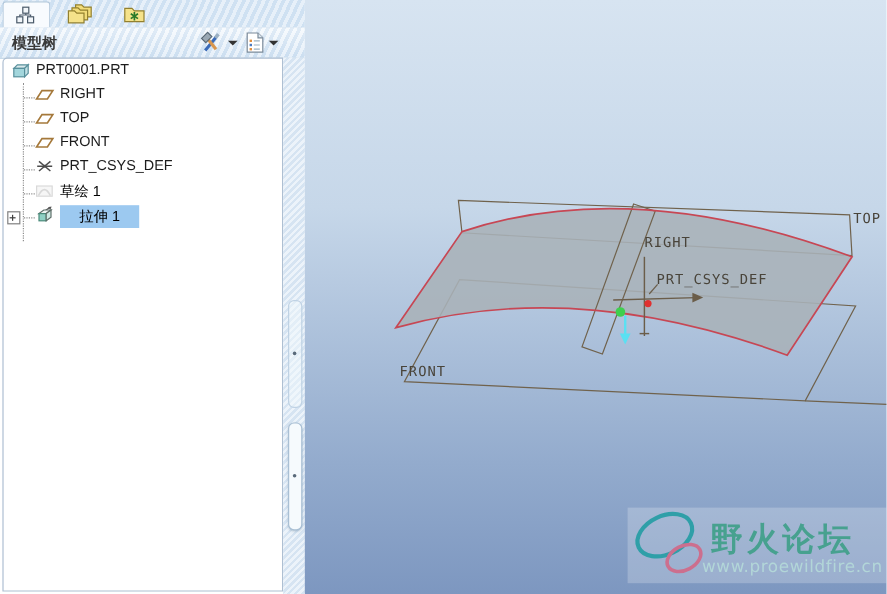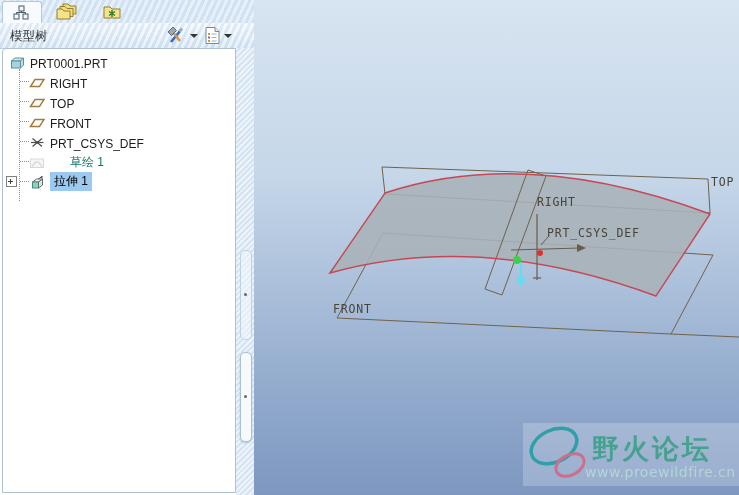--- a/index.html
+++ b/index.html
@@ -16,41 +16,41 @@
   .tab1{left:2px;width:38px;}
   .tab2{left:46px;width:42px;}
   .tab3{left:92px;width:40px;}
 
   
   .navheader{position:absolute;left:0;top:23px;width:254px;height:25px;
     background:linear-gradient(#f0f6fc,#d3e4f4);
     border-bottom:1px solid #bcd1e4;}
   .navheader .stripes{position:absolute;inset:0;
     background:repeating-linear-gradient(115deg,rgba(255,255,255,.45) 0 3px,rgba(180,205,230,.25) 3px 6px);}
-  .navtitle{position:absolute;left:10px;top:5px;font-size:12.5px;font-weight:normal;color:#3a3a3a;}
+  .navtitle{position:absolute;left:10px;top:5px;font-size:12.5px;font-weight:bold;color:#3a3a3a;}
   .navtools{position:absolute;top:3px;height:19px;display:flex;align-items:center;}
   .toolbtn{display:flex;align-items:center;gap:2px;padding:0 2px;}
   .caret{width:0;height:0;border-left:4px solid transparent;border-right:4px solid transparent;
          border-top:4px solid #333;margin-left:1px;}
 
   
   .treepanel{position:absolute;left:2px;top:48px;width:234px;height:445px;
     background:#fff;border:1px solid #aebfd2;border-radius:4px 0 0 0;box-sizing:border-box;}
   .tree{position:relative;padding-top:2px;font-size:12px;color:#1c1c1c;}
   .tree::before{content:"";position:absolute;left:16px;top:20px;height:132px;
     border-left:1px dotted #8f8f8f;}
-  .row{position:relative;height:20px;display:flex;align-items:flex-end;white-space:nowrap;}
+  .row{position:relative;height:20px;display:flex;align-items:flex-start;white-space:nowrap;}
   .row.child{padding-left:26px;}
   .row.child::before{content:"";position:absolute;left:17px;top:10px;width:9px;
     border-top:1px dotted #8f8f8f;}
   .row .ic{width:17px;height:16px;margin-right:4px;flex:0 0 17px;}
   .row.root{padding-left:6px;}
-  .row.suppressed{color:#0f766e;gap:20px;}
+  .row.suppressed{color:#000000;}
   .row.suppressed .ic{opacity:.5;filter:grayscale(1);}
-  .sel{background:#9cc9f0;padding:1px 4px;color:#000;}
+  .sel{background:#9cc9f0;padding:1px 16px;color:#000;}
   .expander{position:absolute;left:3px;top:5px;width:9px;height:9px;
     border:1px solid #808080;background:#fff;}
   .expander::before{content:"";position:absolute;left:1px;top:3.5px;width:5px;height:1px;background:#404040;}
   .expander::after{content:"";position:absolute;left:3px;top:1.5px;width:1px;height:5px;background:#404040;}
 
   
   .sash{position:absolute;left:236px;top:48px;width:18px;height:447px;
     background:repeating-linear-gradient(135deg,#ecf3fa 0 2px,#d6e4f2 2px 4px);}
   .sash-handle{position:absolute;left:4px;width:10px;height:88px;border-radius:5px;
     border:1px solid #bfd2e4;}

